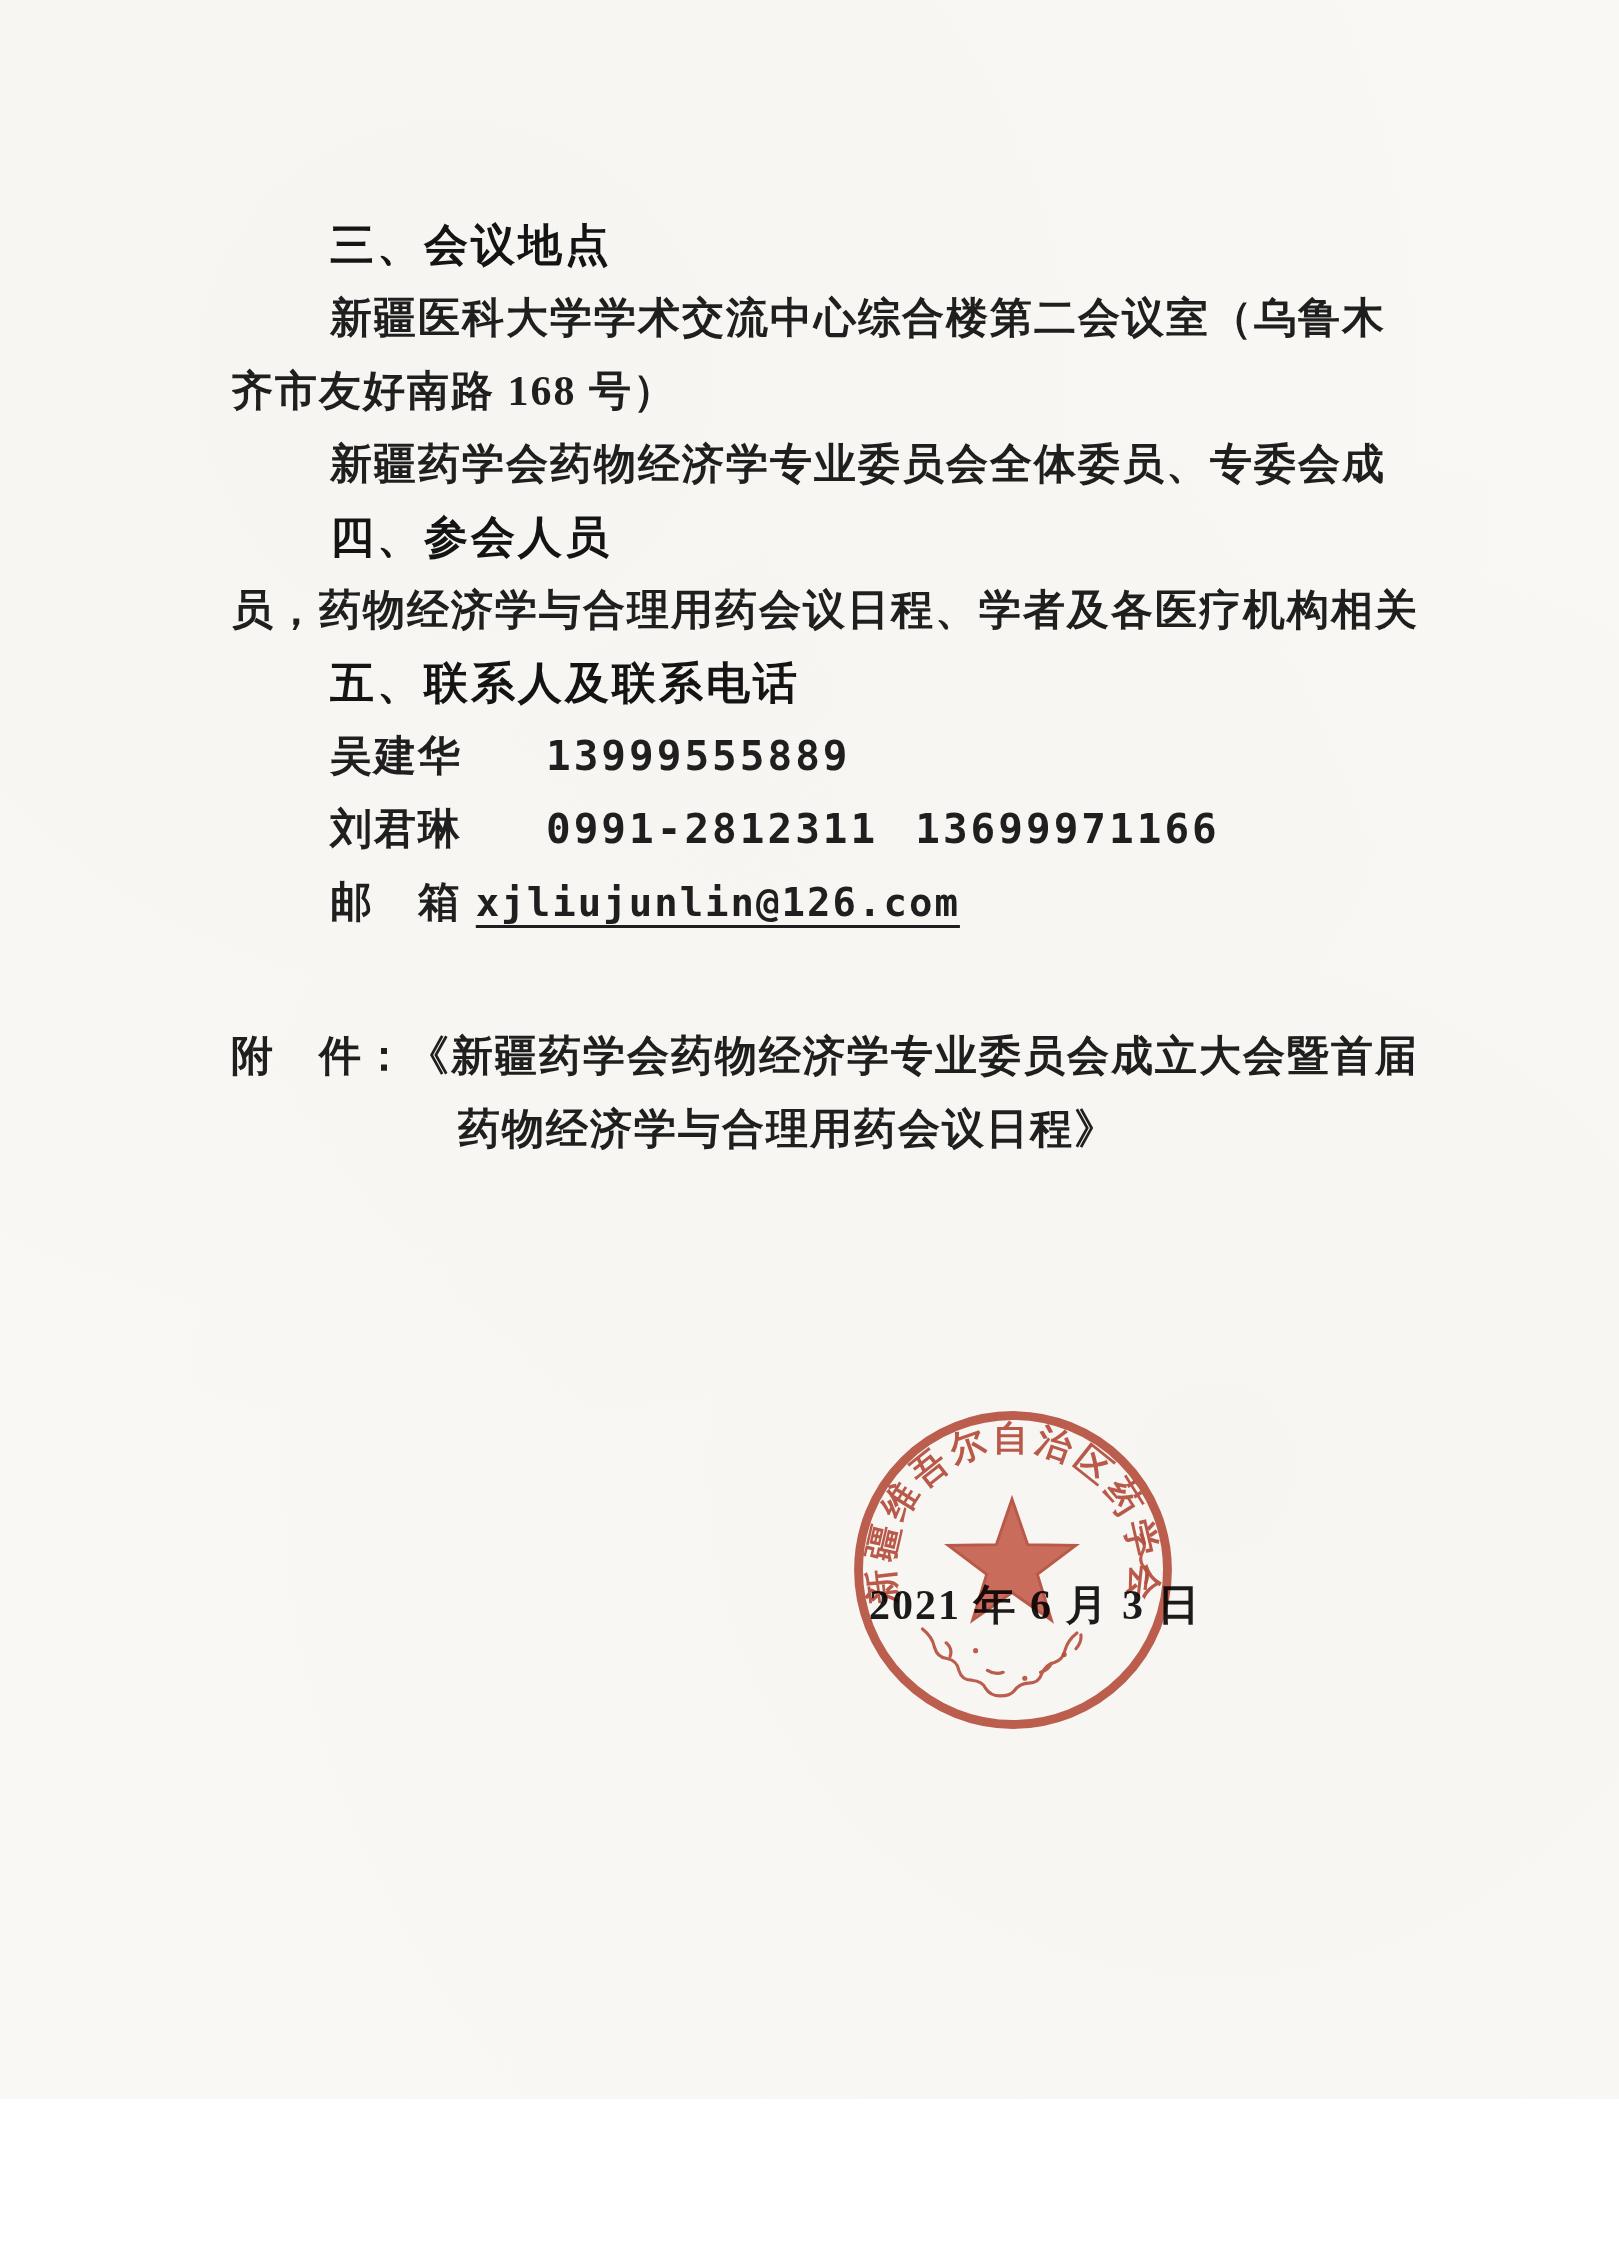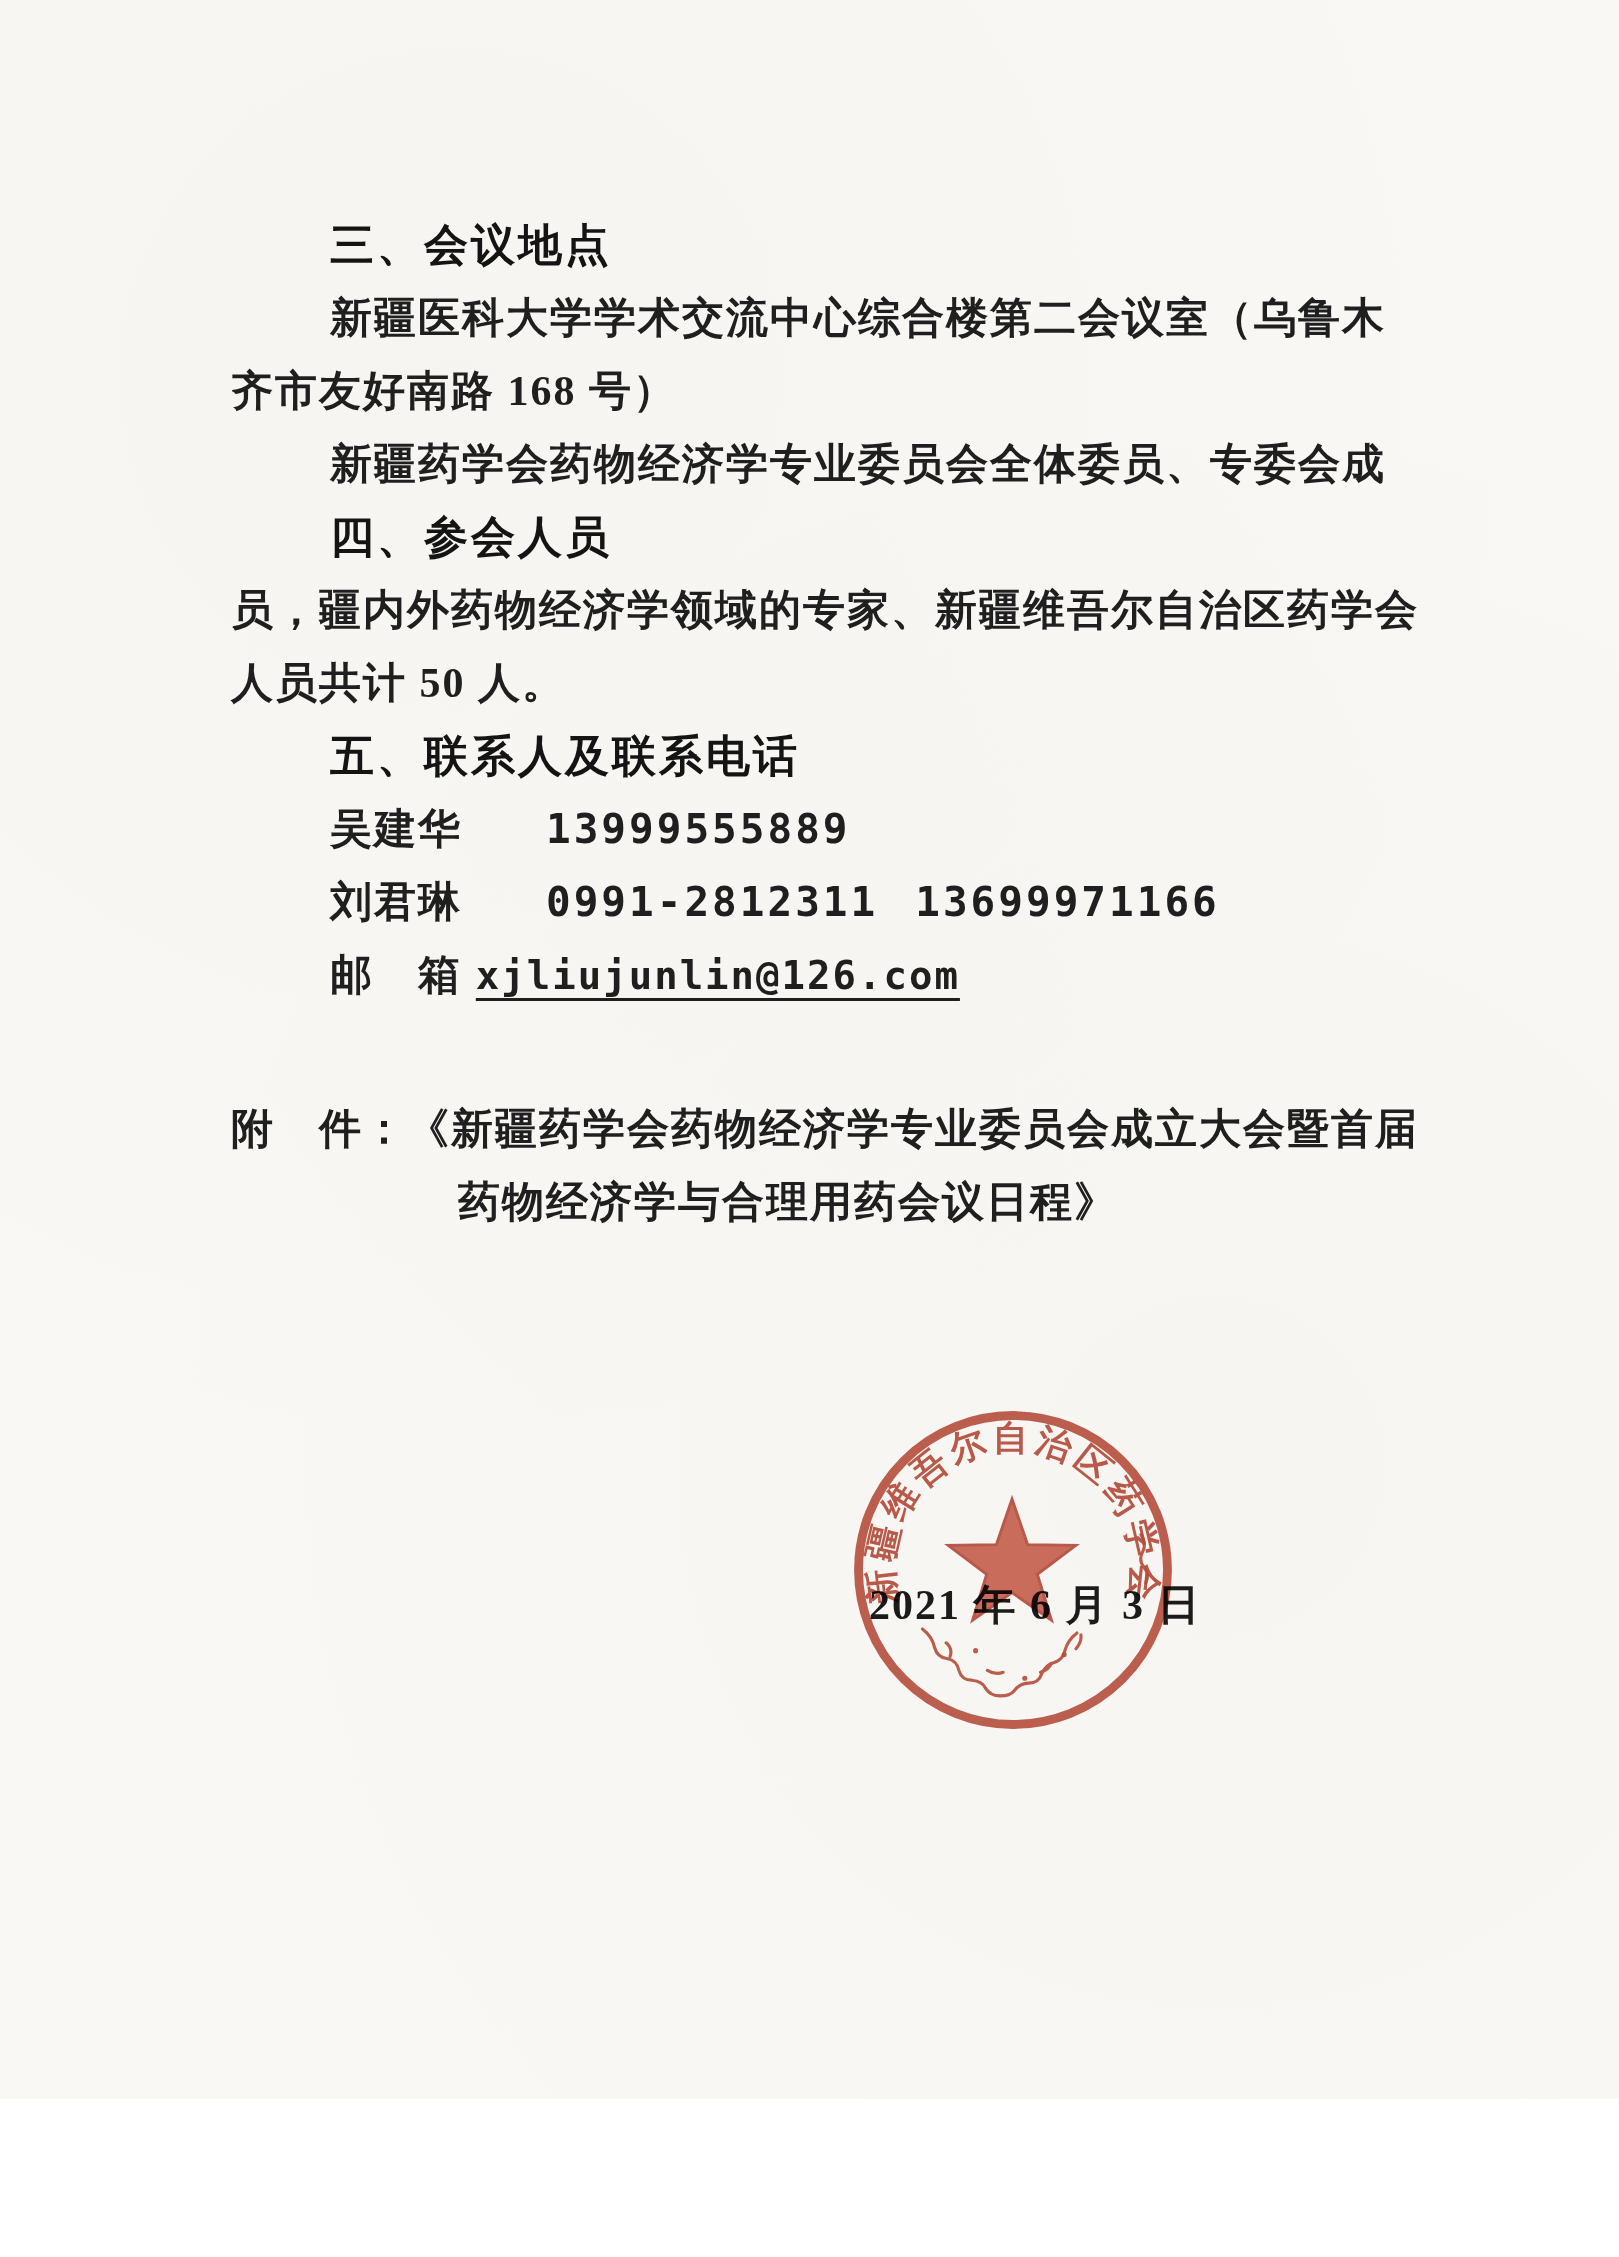--- a/index.html
+++ b/index.html
@@ -44,22 +44,21 @@
 
 <div class="page">
 
   <div class="textblock">
     <div class="line heading indent">三、会议地点</div>
     <div class="line indent">新疆医科大学学术交流中心综合楼第二会议室（乌鲁木</div>
     <div class="line">齐市友好南路 168 号）</div>
 
     <div class="line indent">新疆药学会药物经济学专业委员会全体委员、专委会成</div>
     <div class="line heading indent">四、参会人员</div>
-    <div class="line">员，疆内外药物经济学领域的专家、新疆维吾尔自治区药学会</div>
-    <div class="line">人员共计 50 人。</div>
+    <div class="line">员，药物经济学与合理用药会议日程、学者及各医疗机构相关</div>
 
     <div class="line heading indent">五、联系人及联系电话</div>
 
     <div class="line indent">
       <span>吴建华</span><span class="mono phone1">13999555889</span>
     </div>
     <div class="line indent">
       <span>刘君琳</span><span class="mono phone1">0991-2812311</span><span class="mono phone2">13699971166</span>
     </div>
     <div class="line indent">

